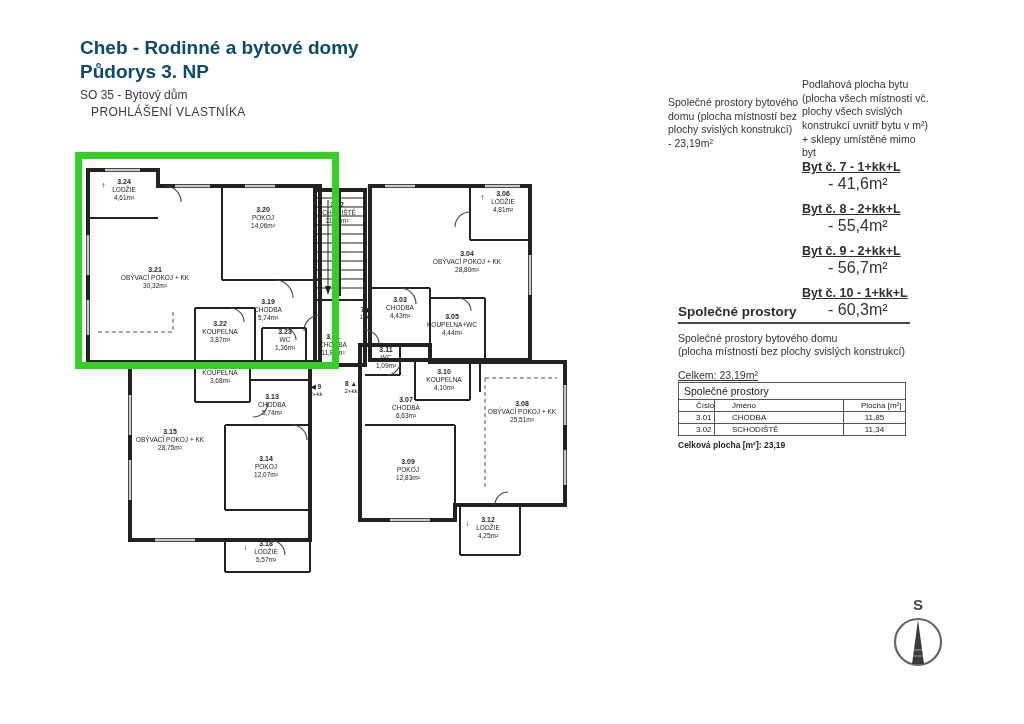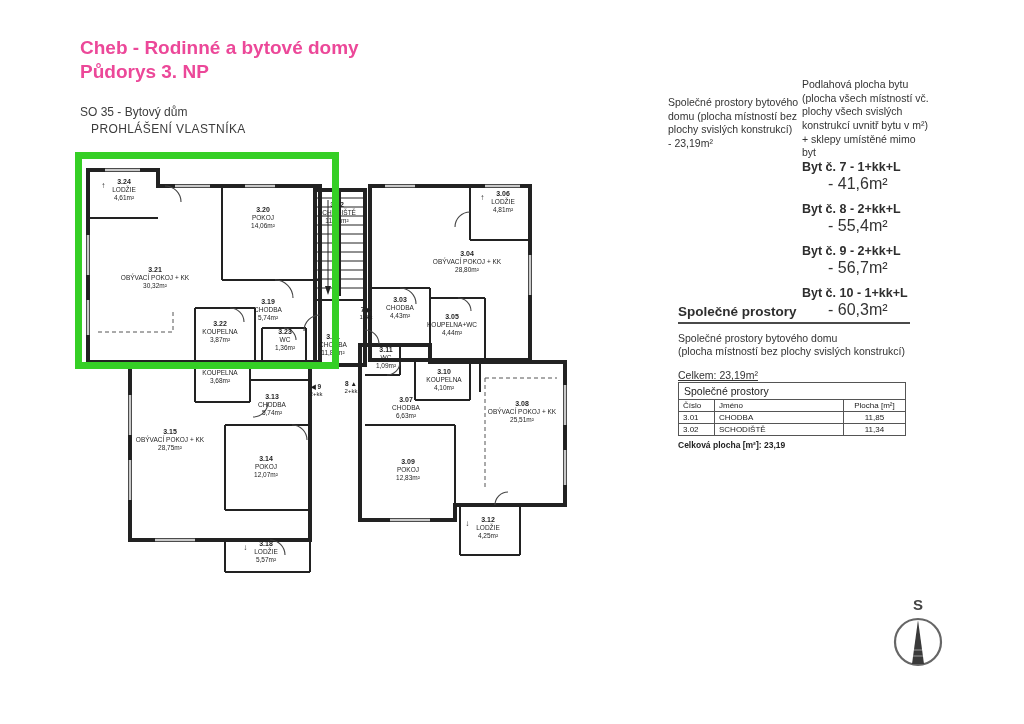--- a/index.html
+++ b/index.html
@@ -1,50 +1,50 @@
 <!DOCTYPE html>
 <html lang="cs"><head>
 <meta charset="utf-8">
 <style>
   html,body{margin:0;padding:0;background:#e8e8e8;}
   .page{position:relative;width:1024px;height:724px;background:#ffffff;
         font-family:"Liberation Sans",sans-serif;color:#333;overflow:hidden;}
 
   
   .title-block{position:absolute;left:80px;top:36px;}
-  .title-line{font-size:19px;font-weight:700;color:#ec4899;line-height:1.28;}
-  .subtitle{font-size:12px;color:#3c3c3c;margin-top:20px;}
+  .title-line{font-size:19px;font-weight:700;color:#0c4a6e;line-height:1.28;}
+  .subtitle{font-size:12px;color:#3c3c3c;margin-top:3px;}
   .subtitle.second{margin-top:3px;letter-spacing:.4px;margin-left:11px;}
 
   
   .logo{position:absolute;left:876px;top:26px;width:148px;height:52px;}
   .logo svg{position:absolute;left:0;top:0;}
   .logo-text{position:absolute;left:24px;top:27px;font-size:13px;font-weight:700;
              color:#1e1e1e;letter-spacing:.3px;white-space:nowrap;}
 
   
   .note1{position:absolute;left:668px;top:96px;width:140px;font-size:10.5px;line-height:1.3;color:#333;}
   .note1 .note-area{margin-top:0;}
   .note2{position:absolute;left:802px;top:78px;width:130px;font-size:10.5px;line-height:1.3;color:#333;}
 
   .apartments{position:absolute;left:802px;top:160px;width:150px;}
   .apt{margin-bottom:9px;}
-  .apt-label{font-size:12.5px;font-weight:700;color:#2e2e2e;}
+  .apt-label{font-size:12.5px;font-weight:700;color:#2e2e2e;text-decoration:underline;}
   .apt-area{font-size:16px;color:#333;margin-top:1px;margin-left:26px;}
 
   
   .common{position:absolute;left:678px;top:304px;width:232px;}
   .common-heading{font-size:13.5px;font-weight:700;color:#2e2e2e;border-bottom:2px solid #4a4a4a;padding-bottom:3px;}
   .common-line1{font-size:10.5px;margin-top:8px;}
   .common-line2{font-size:10.5px;margin-top:1px;}
   .common-total{font-size:10.5px;margin-top:12px;text-decoration:underline;}
 
   .ctable{position:absolute;left:678px;top:382px;width:228px;border-collapse:collapse;
           font-size:8px;color:#222;table-layout:fixed;}
-  .ctable td,.ctable th{border:1px solid #555;padding:1px 4px;text-align:left;font-weight:400;
+  .ctable td,.ctable th{border:1px solid #555;padding:1px 17px;text-align:left;font-weight:400;
                         overflow:hidden;white-space:nowrap;}
   .ctable .ct-title{font-size:10.5px;padding:2px 5px;}
   .ctable .c2{text-align:center;}
   .ct-footer{position:absolute;left:678px;top:440px;font-size:8.5px;font-weight:700;color:#222;}
 
   
   .plan{position:absolute;left:70px;top:140px;width:500px;height:440px;}
   .plan svg{position:absolute;left:0;top:0;}
   .room-layer,.marker-layer{position:absolute;left:0;top:0;width:100%;height:100%;}
   .room-label{position:absolute;transform:translate(-50%,-50%);text-align:center;

